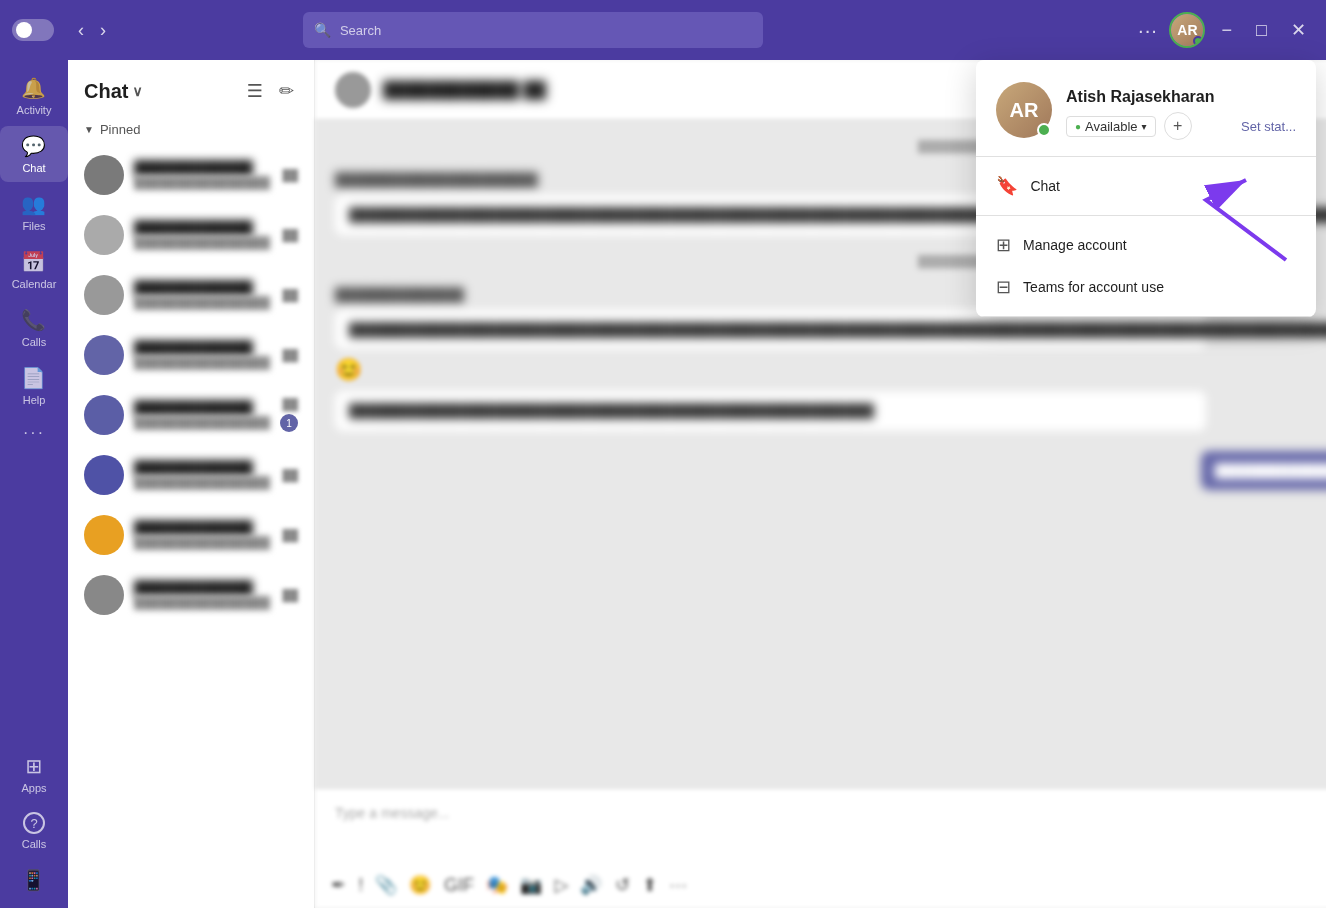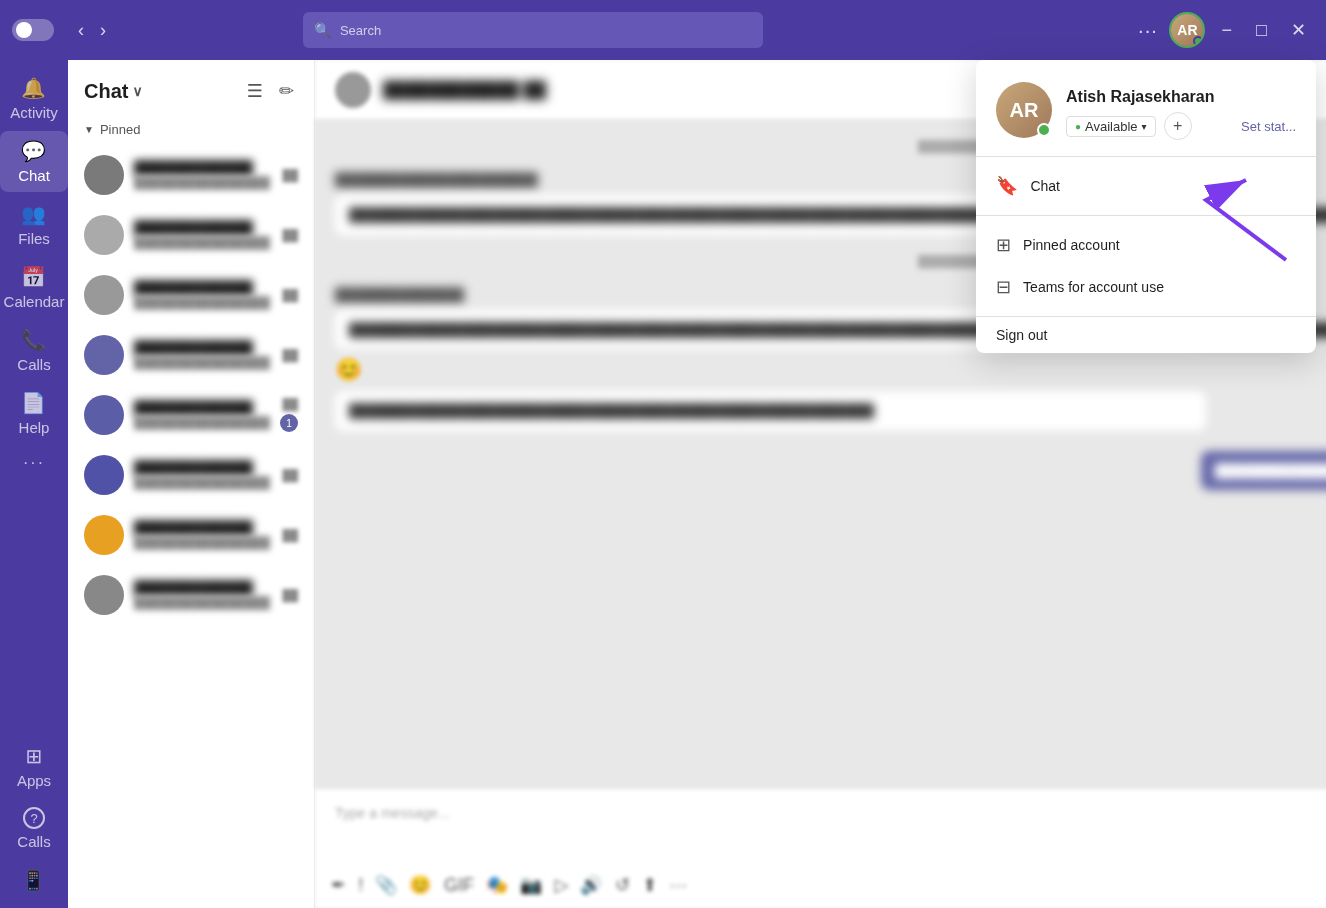--- a/index.html
+++ b/index.html
@@ -142,21 +142,21 @@
       color: rgba(255,255,255,0.7);
       font-size: 11px;
       gap: 4px;
       position: relative;
     }
     .sidebar-item.active {
       background: rgba(255,255,255,0.15);
       color: white;
     }
     .sidebar-item-icon { font-size: 20px; }
-    .sidebar-item-label { font-size: 15px; }
+    .sidebar-item-label { font-size: 11px; }
     .sidebar-spacer { flex: 1; }
 
     
     .chat-panel {
       width: 340px;
       background: white;
       display: flex;
       flex-direction: column;
       border-right: 1px solid #e0e0e0;
     }
@@ -690,29 +690,26 @@
   </div>
   <div class="dropdown-menu-section">
     <div class="dropdown-menu-item">
       <span class="dropdown-menu-icon">🔖</span>
       <span>Chat</span>
     </div>
   </div>
   <div class="dropdown-menu-section">
     <div class="dropdown-menu-item">
       <span class="dropdown-menu-icon">⊞</span>
-      <span>Pinned account</span>
+      <span>Manage account</span>
     </div>
     <div class="dropdown-menu-item">
       <span class="dropdown-menu-icon">⊟</span>
       <span>Teams for account use</span>
     </div>
-  </div>
-  <div class="dropdown-sign-out">
-    <span>Sign out</span>
   </div>
 </div>
 
 <svg style="position:absolute;top:100px;right:0;width:280px;height:180px;pointer-events:none;z-index:2000;">
   <defs>
     <marker id="arrowhead" markerWidth="10" markerHeight="7" refX="10" refY="3.5" orient="auto">
       <polygon points="0 0, 10 3.5, 0 7" fill="#7c3aed"></polygon>
     </marker>
   </defs>
   <polyline points="240,160 160,100 200,80" stroke="#7c3aed" stroke-width="4" fill="none" marker-end="url(#arrowhead)"></polyline>

